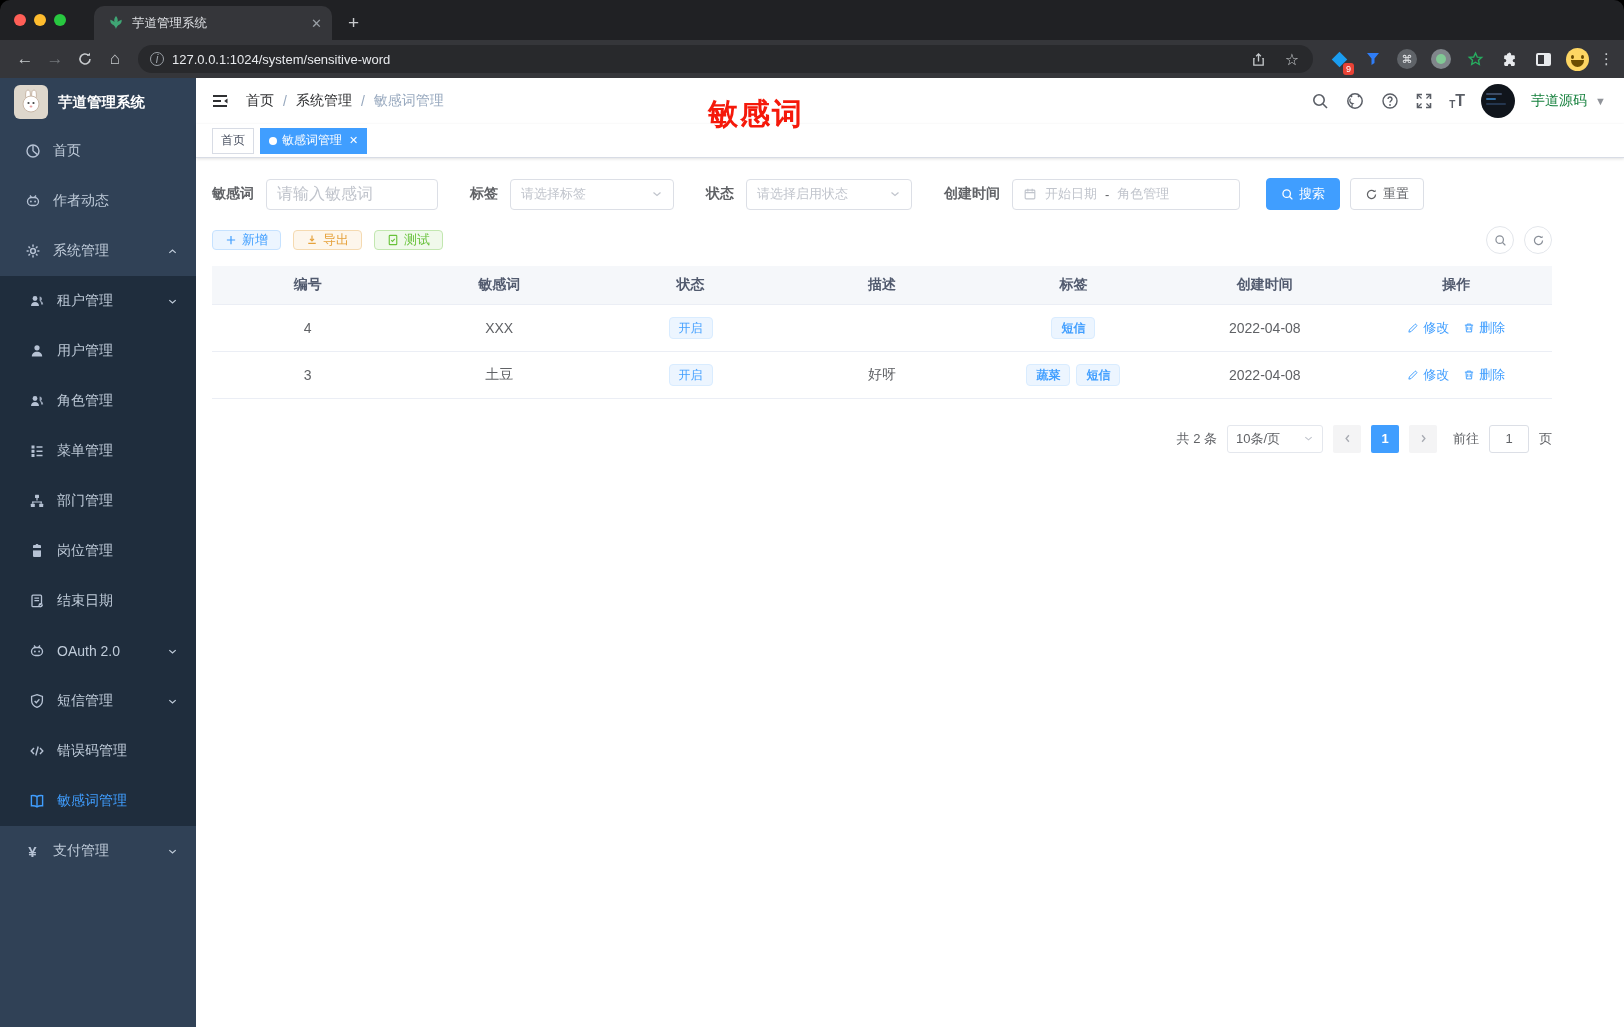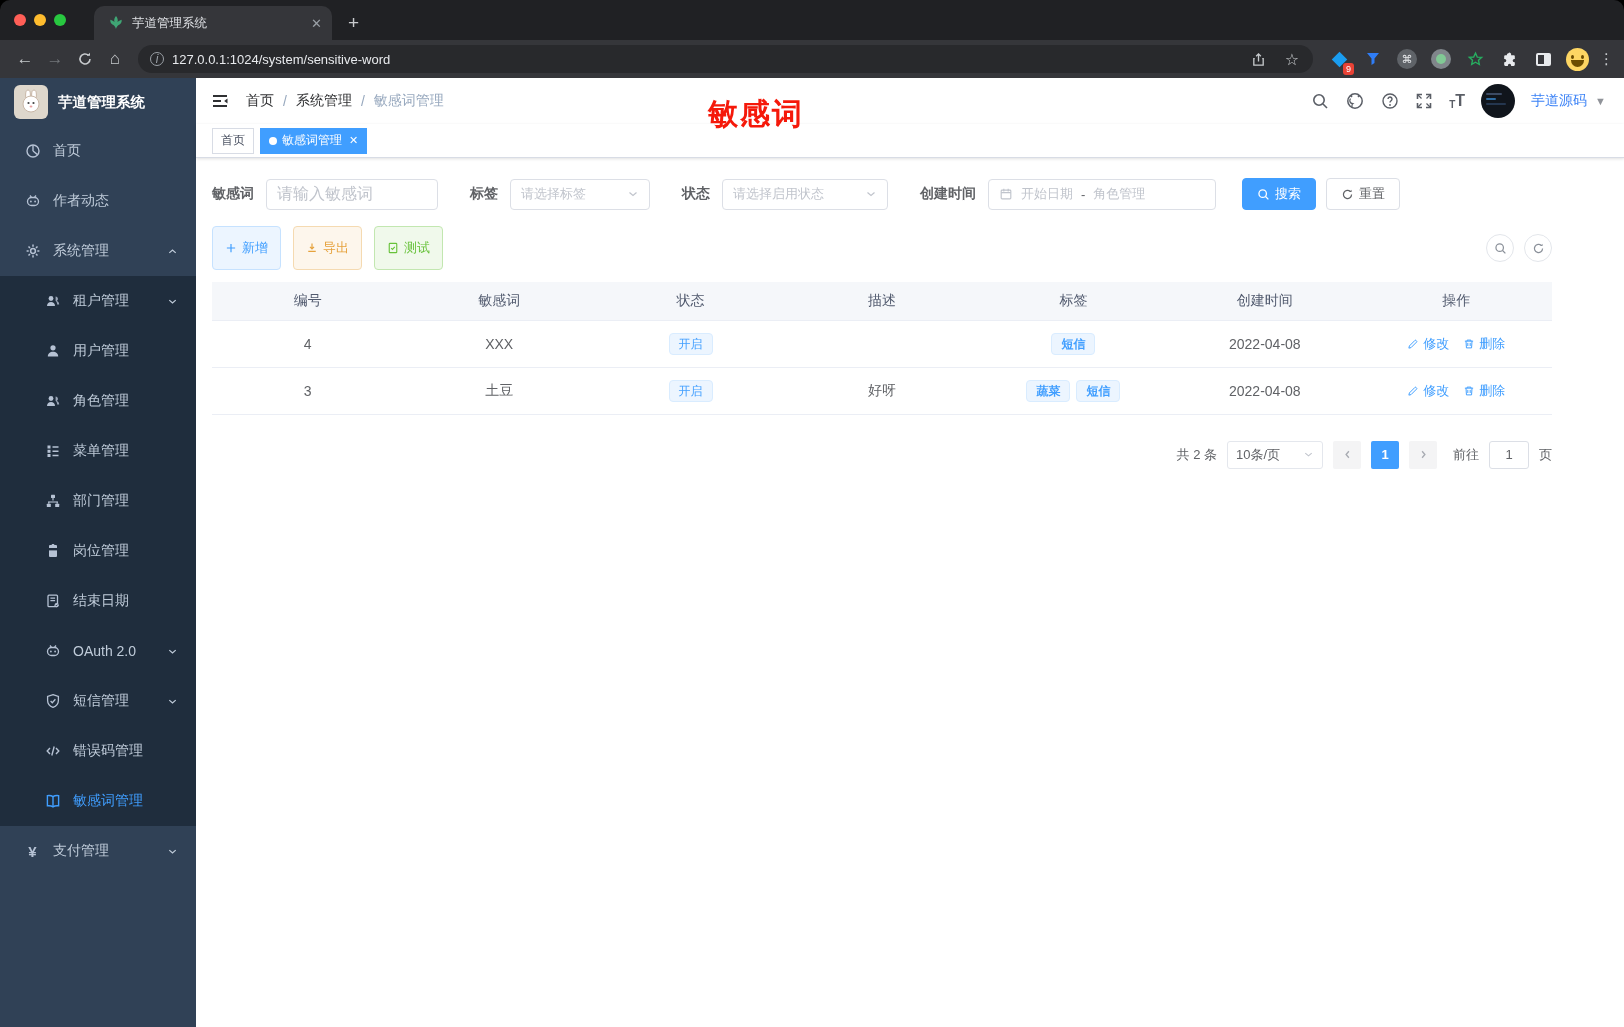--- a/index.html
+++ b/index.html
@@ -42,78 +42,78 @@
   .app { flex:1; display:flex; background:#fff; min-height:0; }
   .sidebar { width:196px; flex-shrink:0; background:#304156; color:#bfcbd9; font-size:14px; overflow:hidden; }
   .logo { height:48px; display:flex; align-items:center; gap:10px; padding-left:14px; }
   .logo-img { width:34px; height:34px; border-radius:6px; background:#ded7cc; display:flex; align-items:center; justify-content:center; overflow:hidden; }
   .logo-title { color:#fff; font-size:14.5px; font-weight:700; }
   .menu-item { height:50px; display:flex; align-items:center; padding:0 18px 0 24px; cursor:pointer; }
   .menu-item .mi-icon { width:17px; display:flex; justify-content:center; margin-right:12px; color:#b6c2d4; flex-shrink:0; }
   .menu-item .mi-label { flex:1; white-space:nowrap; }
   .menu-item .mi-arrow { color:#bfcbd9; display:flex; margin-left:6px; }
   .submenu { background:#1f2d3d; }
-  .submenu .menu-item { padding-left:44px;justify-content:center; }
+  .submenu .menu-item { padding-left:28px;justify-content:center; }
   .menu-item.active, .menu-item.active .mi-icon { color:#409eff; }
   .yen { font-size:15px; font-weight:700; }
 
   .main { flex:1; display:flex; flex-direction:column; position:relative; background:#fff; min-width:0; }
   .navbar { height:46px; display:flex; align-items:center; padding:0 18px 0 14px; gap:16px; }
   .collapse-ic { display:flex; color:#303133; }
   .breadcrumb { display:flex; align-items:center; font-size:14px; }
   .bc-item { color:#303133; font-weight:500; cursor:pointer; }
   .bc-sep { color:#97a8be; margin:0 9px; font-weight:400; }
   .bc-cur { color:#97a8be; font-weight:400; }
   .nav-right { margin-left:auto; display:flex; align-items:center; gap:16px; color:#5a5e66; }
   .nr-ic { display:flex; align-items:center; justify-content:center; }
   .tt { display:flex; align-items:flex-end; color:#5a5e66; font-weight:600; }
   .tt .s{font-size:10px}.tt .b{font-size:16px}
   .user-av { width:34px; height:34px; border-radius:50%; background:#10151c; overflow:hidden; position:relative; }
   .user-av i { position:absolute; height:2px; border-radius:1px; }
   .user-av i:nth-child(1){left:5px;top:9px;width:16px;background:#3b4a63}
   .user-av i:nth-child(2){left:5px;top:14px;width:10px;background:#2e6da4}
   .user-av i:nth-child(3){left:5px;top:19px;width:20px;background:#24364f}
-  .username { font-size:14px; color:#3b82f6; }
+  .username { font-size:14px; color:#15803d; }
   .caret { color:#909399; font-size:11px; margin-left:-8px; }
   .annotation { position:absolute; left:512px; top:16px; font-size:30px; font-weight:700; z-index:6; letter-spacing:2px; }
 
   .tagsbar { height:34px; border-bottom:1px solid #d8dce5; box-shadow:0 1px 3px 0 rgba(0,0,0,.12); display:flex; align-items:center; padding-left:16px; gap:6px; }
   .tag-view { height:26px; border:1px solid #d8dce5; background:#fff; color:#495060; font-size:12px; padding:0 8px; display:flex; align-items:center; gap:5px; cursor:pointer; }
   .tag-view.active { background:#409eff; border-color:#409eff; color:#fff; }
   .tag-dot { width:8px; height:8px; border-radius:50%; background:#fff; }
   .tag-x { font-size:11px; margin-left:2px; }
 
   .content { flex:1; padding:14px 16px 0 16px; position:relative; }
   .filter-row { display:flex; align-items:center; margin-top:6px; }
   .f-group { display:flex; align-items:center; margin-right:32px; }
   .f-label { font-size:14px; font-weight:700; color:#606266; margin-right:12px; white-space:nowrap; }
   .el-box { height:31px; border:1px solid #dcdfe6; border-radius:4px; background:#fff; display:flex; align-items:center; padding:0 10px; font-size:13px; color:#c0c4cc; }
   .el-box input { border:none; outline:none; width:100%; font-size:16px; color:#606266; font-family:Liberation Serif, serif; }
   .el-box input::placeholder { color:#c0c4cc; }
-  .w-key{width:172px}.w-tag{width:140px}.w-st{width:166px}
+  .w-key{width:172px}.w-tag{width:164px}.w-st{width:166px}
   .sel { justify-content:space-between; cursor:pointer; }
   .sel .ph { color:#c0c4cc; }
   .chev { display:flex; color:#c0c4cc; }
   .daterange { width:228px; justify-content:flex-start; gap:8px; cursor:pointer; }
   .dr-sep { color:#606266; }
   .btn { height:32px; border-radius:4px; border:1px solid #dcdfe6; background:#fff; color:#606266; font-size:13px; display:inline-flex; align-items:center; gap:5px; padding:0 14px; cursor:pointer; font-family:inherit; }
   .btn-primary { background:#409eff; border-color:#409eff; color:#fff; }
   .fbtns { display:flex; gap:10px; margin-left:-6px; }
 
   .action-row { margin-top:16px; margin-right:56px; display:flex; align-items:center; gap:12px; }
-  .btn-sm { height:44px; padding:0 12px; font-size:13px; }
+  .btn-sm { height:20px; padding:0 12px; font-size:13px; }
   .plain-primary { background:#ecf5ff; border-color:#c6e2ff; color:#409eff; }
   .plain-warning { background:#fdf6ec; border-color:#f5dab1; color:#e6a23c; }
   .plain-success { background:#f0f9eb; border-color:#c2e7b0; color:#67c23a; }
   .round-group { margin-left:auto; display:flex; gap:10px; }
   .round-btn { width:28px; height:28px; border-radius:50%; border:1px solid #e3e6eb; background:#fff; display:flex; align-items:center; justify-content:center; color:#8a9099; cursor:pointer; }
 
   .table-wrap { margin-top:12px; margin-right:56px; }
   table { width:100%; border-collapse:collapse; table-layout:fixed; }
-  th { height:38px; background:#f5f7fa; color:#515a6e; font-size:14px; font-weight:400; text-align:center; border-bottom:1px solid #ebeef5; }
+  th { height:38px; background:#f5f7fa; color:#515a6e; font-size:14px; font-weight:700; text-align:center; border-bottom:1px solid #ebeef5; }
   td { height:47px; text-align:center; font-size:14px; color:#606266; border-bottom:1px solid #ebeef5; }
   .el-tag { display:inline-block; background:#ecf5ff; border:1px solid #d9ecff; color:#409eff; font-size:12px; line-height:18px; padding:1px 9px; border-radius:4px; }
   .tag-gap { margin:0 3px;font-weight:bold; }
   .op-link { color:#409eff; font-size:13px; display:inline-flex; align-items:center; gap:4px; margin:0 7px; cursor:pointer; }
 
   .pagination { display:flex; align-items:center; justify-content:flex-end; gap:10px; margin:26px 56px 0 0; font-size:13px; color:#606266; }
   .psize { width:96px; height:28px; border:1px solid #e4e7ed; border-radius:3px; display:flex; align-items:center; justify-content:space-between; padding:0 8px; cursor:pointer; }
   .pbtn { width:28px; height:28px; background:#f4f4f5; border-radius:2px; display:flex; align-items:center; justify-content:center; color:#a8abb2; cursor:pointer; }
   .pcur { background:#409eff; color:#fff; font-weight:600; }
   .goto-input { width:40px; height:28px; border:1px solid #dcdfe6; border-radius:3px; text-align:center; font-size:13px; color:#606266; font-family:inherit; outline:none; }

